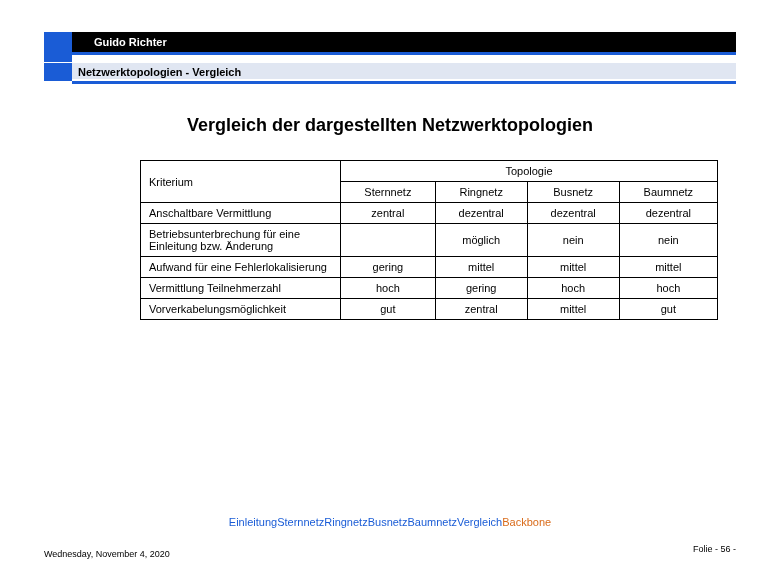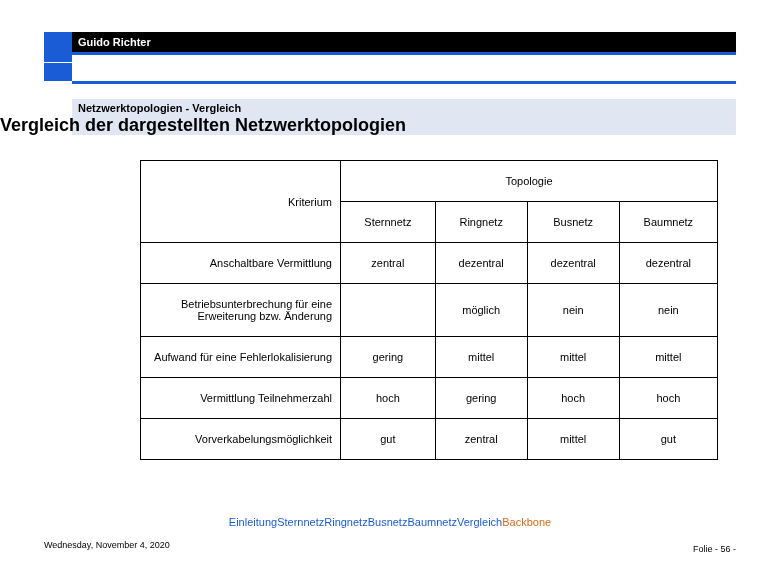--- a/index.html
+++ b/index.html
@@ -22,44 +22,43 @@
   .header-black-bar {
     position: absolute;
     left: 72px;
     top: 32px;
     right: 44px;
     height: 20px;
     background: #000;
     color: #fff;
     font-size: 11px;
     font-weight: bold;
-    padding-left: 6px;
+    padding-left: 22px;
     line-height: 20px;
   }
   .breadcrumb-blue-square {
     position: absolute;
     left: 44px;
     top: 63px;
     width: 28px;
     height: 18px;
     background: #1a5cd6;
   }
   .breadcrumb-bar {
     position: absolute;
     left: 72px;
     top: 63px;
     right: 44px;
-    height: 36px;
+    height: 16px;
     background: #e0e6f2;
     color: #000;
     font-size: 11px;
     font-weight: bold;
     padding-left: 6px;
     line-height: 18px;
-    margin-top: 36px;
   }
   .blue-sep-top {
     position: absolute;
     left: 72px;
     right: 44px;
     top: 52px;
     height: 3px;
     background: #1a5cd6;
   }
   .blue-sep-bottom {
@@ -68,60 +67,61 @@
     right: 44px;
     top: 81px;
     height: 3px;
     background: #1a5cd6;
   }
   .title {
     position: absolute;
     top: 115px;
     left: 0;
     right: 0;
+    text-align: center;
     font-size: 18px;
     font-weight: bold;
     color: #000;
   }
   .table-wrap {
     position: absolute;
     top: 160px;
     left: 140px;
     width: 578px;
   }
   table {
     border-collapse: collapse;
     width: 100%;
     font-size: 11px;
   }
   td, th {
     border: 1.5px solid #000;
-    padding: 14px 8px;
+    padding: 4px 8px;
     text-align: center;
     background: #fff;
   }
   td.crit, th.crit {
-    text-align: right;
+    text-align: left;
     width: 200px;
   }
   .nav-row {
     position: absolute;
     bottom: 42px;
     left: 60px;
     right: 60px;
     display: flex;
     justify-content: center;
     font-size: 11px;
     color: #1a5cd6;
   }
   .nav-row span.orange { color: #d96b1a; }
   .footer-date {
     position: absolute;
     left: 44px;
-    bottom: 20px;
+    bottom: 11px;
     font-size: 9px;
     color: #000;
   }
   .footer-page {
     position: absolute;
     right: 44px;
     bottom: 16px;
     font-size: 9px;
     color: #000;
   }
@@ -152,21 +152,21 @@
       <td>Baumnetz</td>
     </tr>
     <tr>
       <td class="crit">Anschaltbare Vermittlung</td>
       <td>zentral</td>
       <td>dezentral</td>
       <td>dezentral</td>
       <td>dezentral</td>
     </tr>
     <tr>
-      <td class="crit">Betriebsunterbrechung für eine Erweiterung bzw. Änderung</td>
+      <td class="crit">Betriebsunterbrechung für eine Einleitung bzw. Änderung</td>
       <td></td>
       <td>möglich</td>
       <td>nein</td>
       <td>nein</td>
     </tr>
     <tr>
       <td class="crit">Aufwand für eine Fehlerlokalisierung</td>
       <td>gering</td>
       <td>mittel</td>
       <td>mittel</td>

